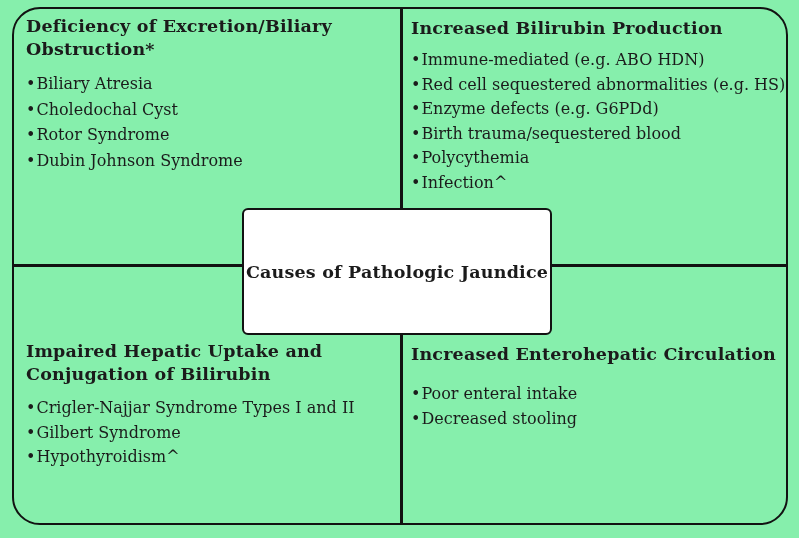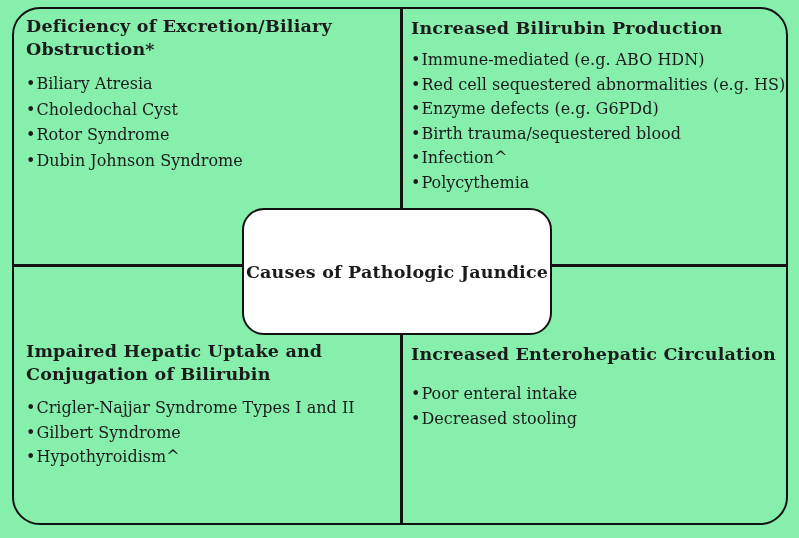--- a/index.html
+++ b/index.html
@@ -46,21 +46,21 @@
   }
   
   .center-box {
     position: absolute;
     left: 242px;
     top: 208px;
     width: 306px;
     height: 123px;
     background: #ffffff;
     border: 2.5px solid #121212;
-    border-radius: 22px;
+    border-radius: 6px;
     display: flex;
     align-items: center;
     justify-content: center;
     text-align: center;
   }
   .center-title {
     font-weight: bold;
     font-size: 17.5px;
     letter-spacing: 0.2px;
   }
@@ -118,22 +118,22 @@
     </ul>
   </div>
 
   <div class="quadrant q-topright">
     <h2 class="q-title">Increased Bilirubin Production</h2>
     <ul class="q-list">
       <li><span class="bullet">•</span><span>Immune-mediated (e.g. ABO HDN)</span></li>
       <li><span class="bullet">•</span><span>Red cell sequestered abnormalities (e.g. HS)</span></li>
       <li><span class="bullet">•</span><span>Enzyme defects (e.g. G6PDd)</span></li>
       <li><span class="bullet">•</span><span>Birth trauma/sequestered blood</span></li>
+      <li><span class="bullet">•</span><span>Polycythemia</span></li>
       <li><span class="bullet">•</span><span>Infection^</span></li>
-      <li><span class="bullet">•</span><span>Polycythemia</span></li>
     </ul>
   </div>
 
   <div class="quadrant q-bottomleft">
     <h2 class="q-title">Impaired Hepatic Uptake and Conjugation of Bilirubin</h2>
     <ul class="q-list">
       <li><span class="bullet">•</span><span>Crigler-Najjar Syndrome Types I and II</span></li>
       <li><span class="bullet">•</span><span>Gilbert Syndrome</span></li>
       <li><span class="bullet">•</span><span>Hypothyroidism^</span></li>
     </ul>

